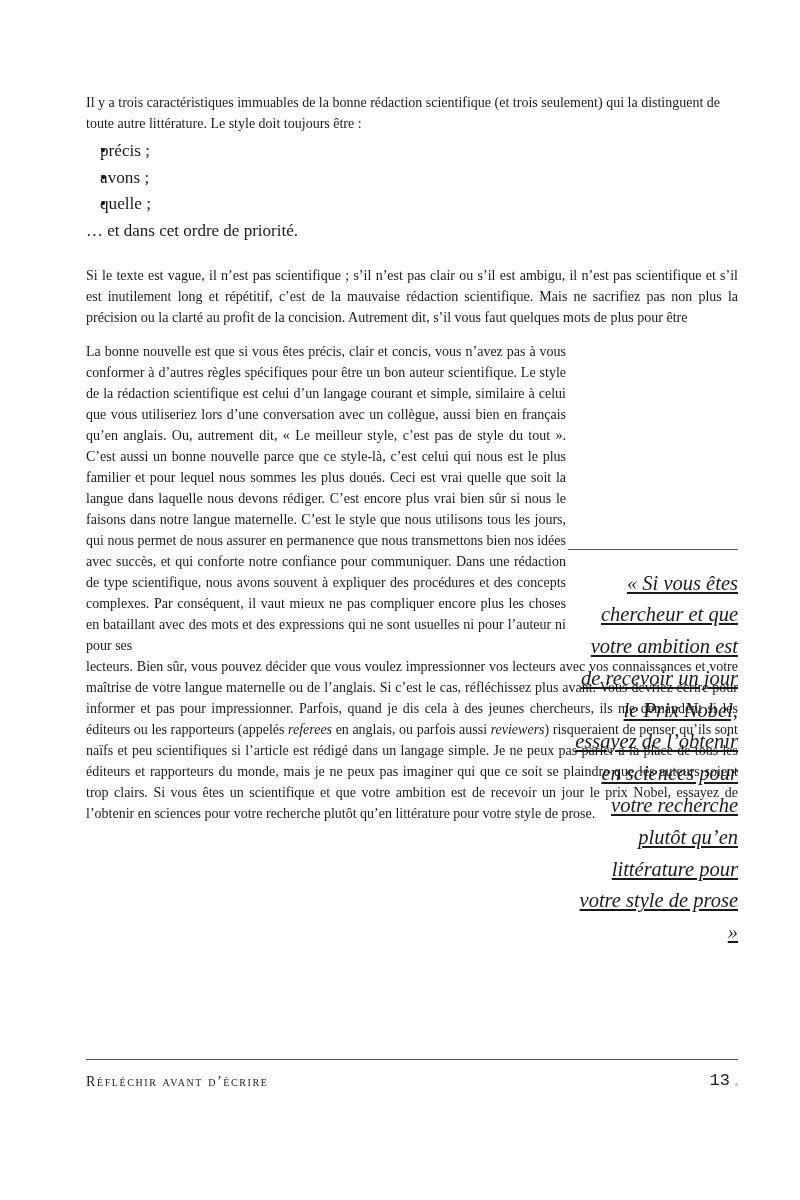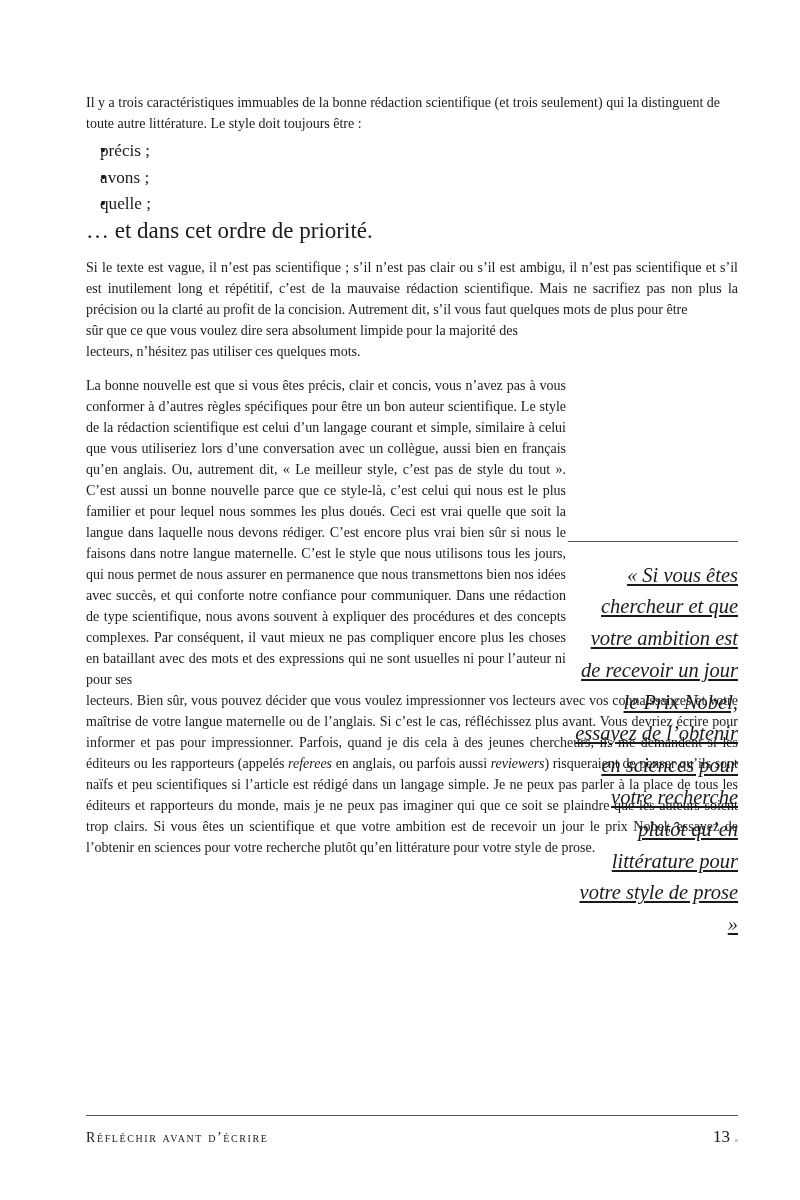--- a/index.html
+++ b/index.html
@@ -5,50 +5,49 @@
   html, body { margin: 0; padding: 0; background: #ffffff; }
   body { width: 800px; height: 1200px; position: relative; overflow: hidden;
          font-family: "Liberation Serif", "DejaVu Serif", serif; color: #1a1a1a; }
   .page { position: absolute; left: 86px; top: 92px; width: 652px; }
   p { margin: 0; font-size: 14px; line-height: 21px; text-align: justify; }
   .p1 { text-align: left; }
   ul.bullets { list-style: none; margin: 4px 0 0 0; padding: 0; }
   ul.bullets li { font-size: 17.2px; line-height: 26.5px; padding-left: 14px; position: relative; }
   ul.bullets li .dot { position: absolute; left: 14px; top: 0; }
   ul.bullets li .txt { }
-  .after-list { font-size: 23px; line-height: 26px; margin-top: 0; }
+  .after-list { font-size: 17px; line-height: 26px; margin-top: 0; }
   .gap { height: 13px; }
   .p2 { width: 652px; }
   .narrow { width: 480px; }
-  .wrap { position: relative; }
+  .wrap { position: relative; margin-top: 8px; }
   .pullquote { position: absolute; left: 482px; top: 284px; width: 170px; text-decoration: underline; }
   .pullquote .rule { border-top: 1.3px solid #555; width: 170px; margin-bottom: 18px; }
   .pullquote .qtext { font-style: italic; font-size: 20.5px; line-height: 31.8px; text-align: right; color: #1a1a1a; }
-  .footer { position: absolute; left: 86px; top: 1115px; width: 652px; }
+  .footer { position: absolute; left: 86px; top: 1059px; width: 652px; }
   .footer .frule { border-top: 1.2px solid #555; }
   .footer .running-head { position: absolute; left: 0; top: 15px; font-size: 14px; letter-spacing: 1.6px; font-variant: small-caps; color: #1a1a1a; }
-  .footer .page-num { position: absolute; right: 8px; top: 12px; font-family: Liberation Serif, serif; font-size: 17px; color: #1a1a1a; }
+  .footer .page-num { position: absolute; right: 8px; top: 12px; font-family: Liberation Mono, monospace; font-size: 17px; color: #1a1a1a; }
   .footer .page-dot { position: absolute; right: 0; top: 24px; width: 3px; height: 3px; background: #ccc; }
 </style>
 </head>
 <body>
 
 <div class="page">
   <p class="p1">Il y a trois caractéristiques immuables de la bonne rédaction scientifique (et trois seulement) qui la distinguent de toute autre littérature. Le style doit toujours être :</p>
   <ul class="bullets">
     <li><span class="dot">•</span><span class="txt">précis ;</span></li>
     <li><span class="dot">•</span><span class="txt">avons ;</span></li>
     <li><span class="dot">•</span><span class="txt">quelle ;</span></li>
   </ul>
   <p class="after-list">… et dans cet ordre de priorité.</p>
   <div class="gap"></div>
 
   <div class="wrap">
     <p class="p2">Si le texte est vague, il n’est pas scientifique ; s’il n’est pas clair ou s’il est ambigu, il n’est pas scientifique et s’il est inutilement long et répétitif, c’est de la mauvaise rédaction scientifique. Mais ne sacrifiez pas non plus la précision ou la clarté au profit de la concision. Autrement dit, s’il vous faut quelques mots de plus pour être</p>
-    <p class="narrow" style="text-align:left">sûr que ce que vous voulez dire sera absolument limpide pour la majorité des lecteurs, n’hésitez pas utiliser ces quelques mots.</p>
     <div class="gap"></div>
     <p class="narrow">La bonne nouvelle est que si vous êtes précis, clair et concis, vous n’avez pas à vous conformer à d’autres règles spécifiques pour être un bon auteur scientifique. Le style de la rédaction scientifique est celui d’un langage courant et simple, similaire à celui que vous utiliseriez lors d’une conversation avec un collègue, aussi bien en français qu’en anglais. Ou, autrement dit, « Le meilleur style, c’est pas de style du tout ». C’est aussi un bonne nouvelle parce que ce style-là, c’est celui qui nous est le plus familier et pour lequel nous sommes les plus doués. Ceci est vrai quelle que soit la langue dans laquelle nous devons rédiger. C’est encore plus vrai bien sûr si nous le faisons dans notre langue maternelle. C’est le style que nous utilisons tous les jours, qui nous permet de nous assurer en permanence que nous transmettons bien nos idées avec succès, et qui conforte notre confiance pour communiquer. Dans une rédaction de type scientifique, nous avons souvent à expliquer des procédures et des concepts complexes. Par conséquent, il vaut mieux ne pas compliquer encore plus les choses en bataillant avec des mots et des expressions qui ne sont usuelles ni pour l’auteur ni pour ses</p>
     <p><span>lecteurs. Bien sûr, vous pouvez décider que vous voulez impressionner vos lecteurs avec vos connaissances et votre maîtrise de votre langue maternelle ou de l’anglais. Si c’est le cas, réfléchissez plus avant. Vous devriez écrire pour informer et pas pour impressionner. Parfois, quand je dis cela à des jeunes chercheurs, ils me demandent si les éditeurs ou les rapporteurs (appelés </span><i>referees</i><span> en anglais, ou parfois aussi </span><i>reviewers</i><span>) risqueraient de penser qu’ils sont naïfs et peu scientifiques si l’article est rédigé dans un langage simple. Je ne peux pas parler à la place de tous les éditeurs et rapporteurs du monde, mais je ne peux pas imaginer qui que ce soit se plaindre que les auteurs soient trop clairs. Si vous êtes un scientifique et que votre ambition est de recevoir un jour le prix Nobel, essayez de l’obtenir en sciences pour votre recherche plutôt qu’en littérature pour votre style de prose.</span></p>
     <div class="gap"></div>
 
     <div class="pullquote">
       <div class="rule"></div>
       <div class="qtext">« Si vous êtes chercheur et que votre ambition est de recevoir un jour le Prix Nobel, essayez de l’obtenir en sciences pour votre recherche plutôt qu’en littérature pour votre style de prose »</div>
     </div>
   </div>

